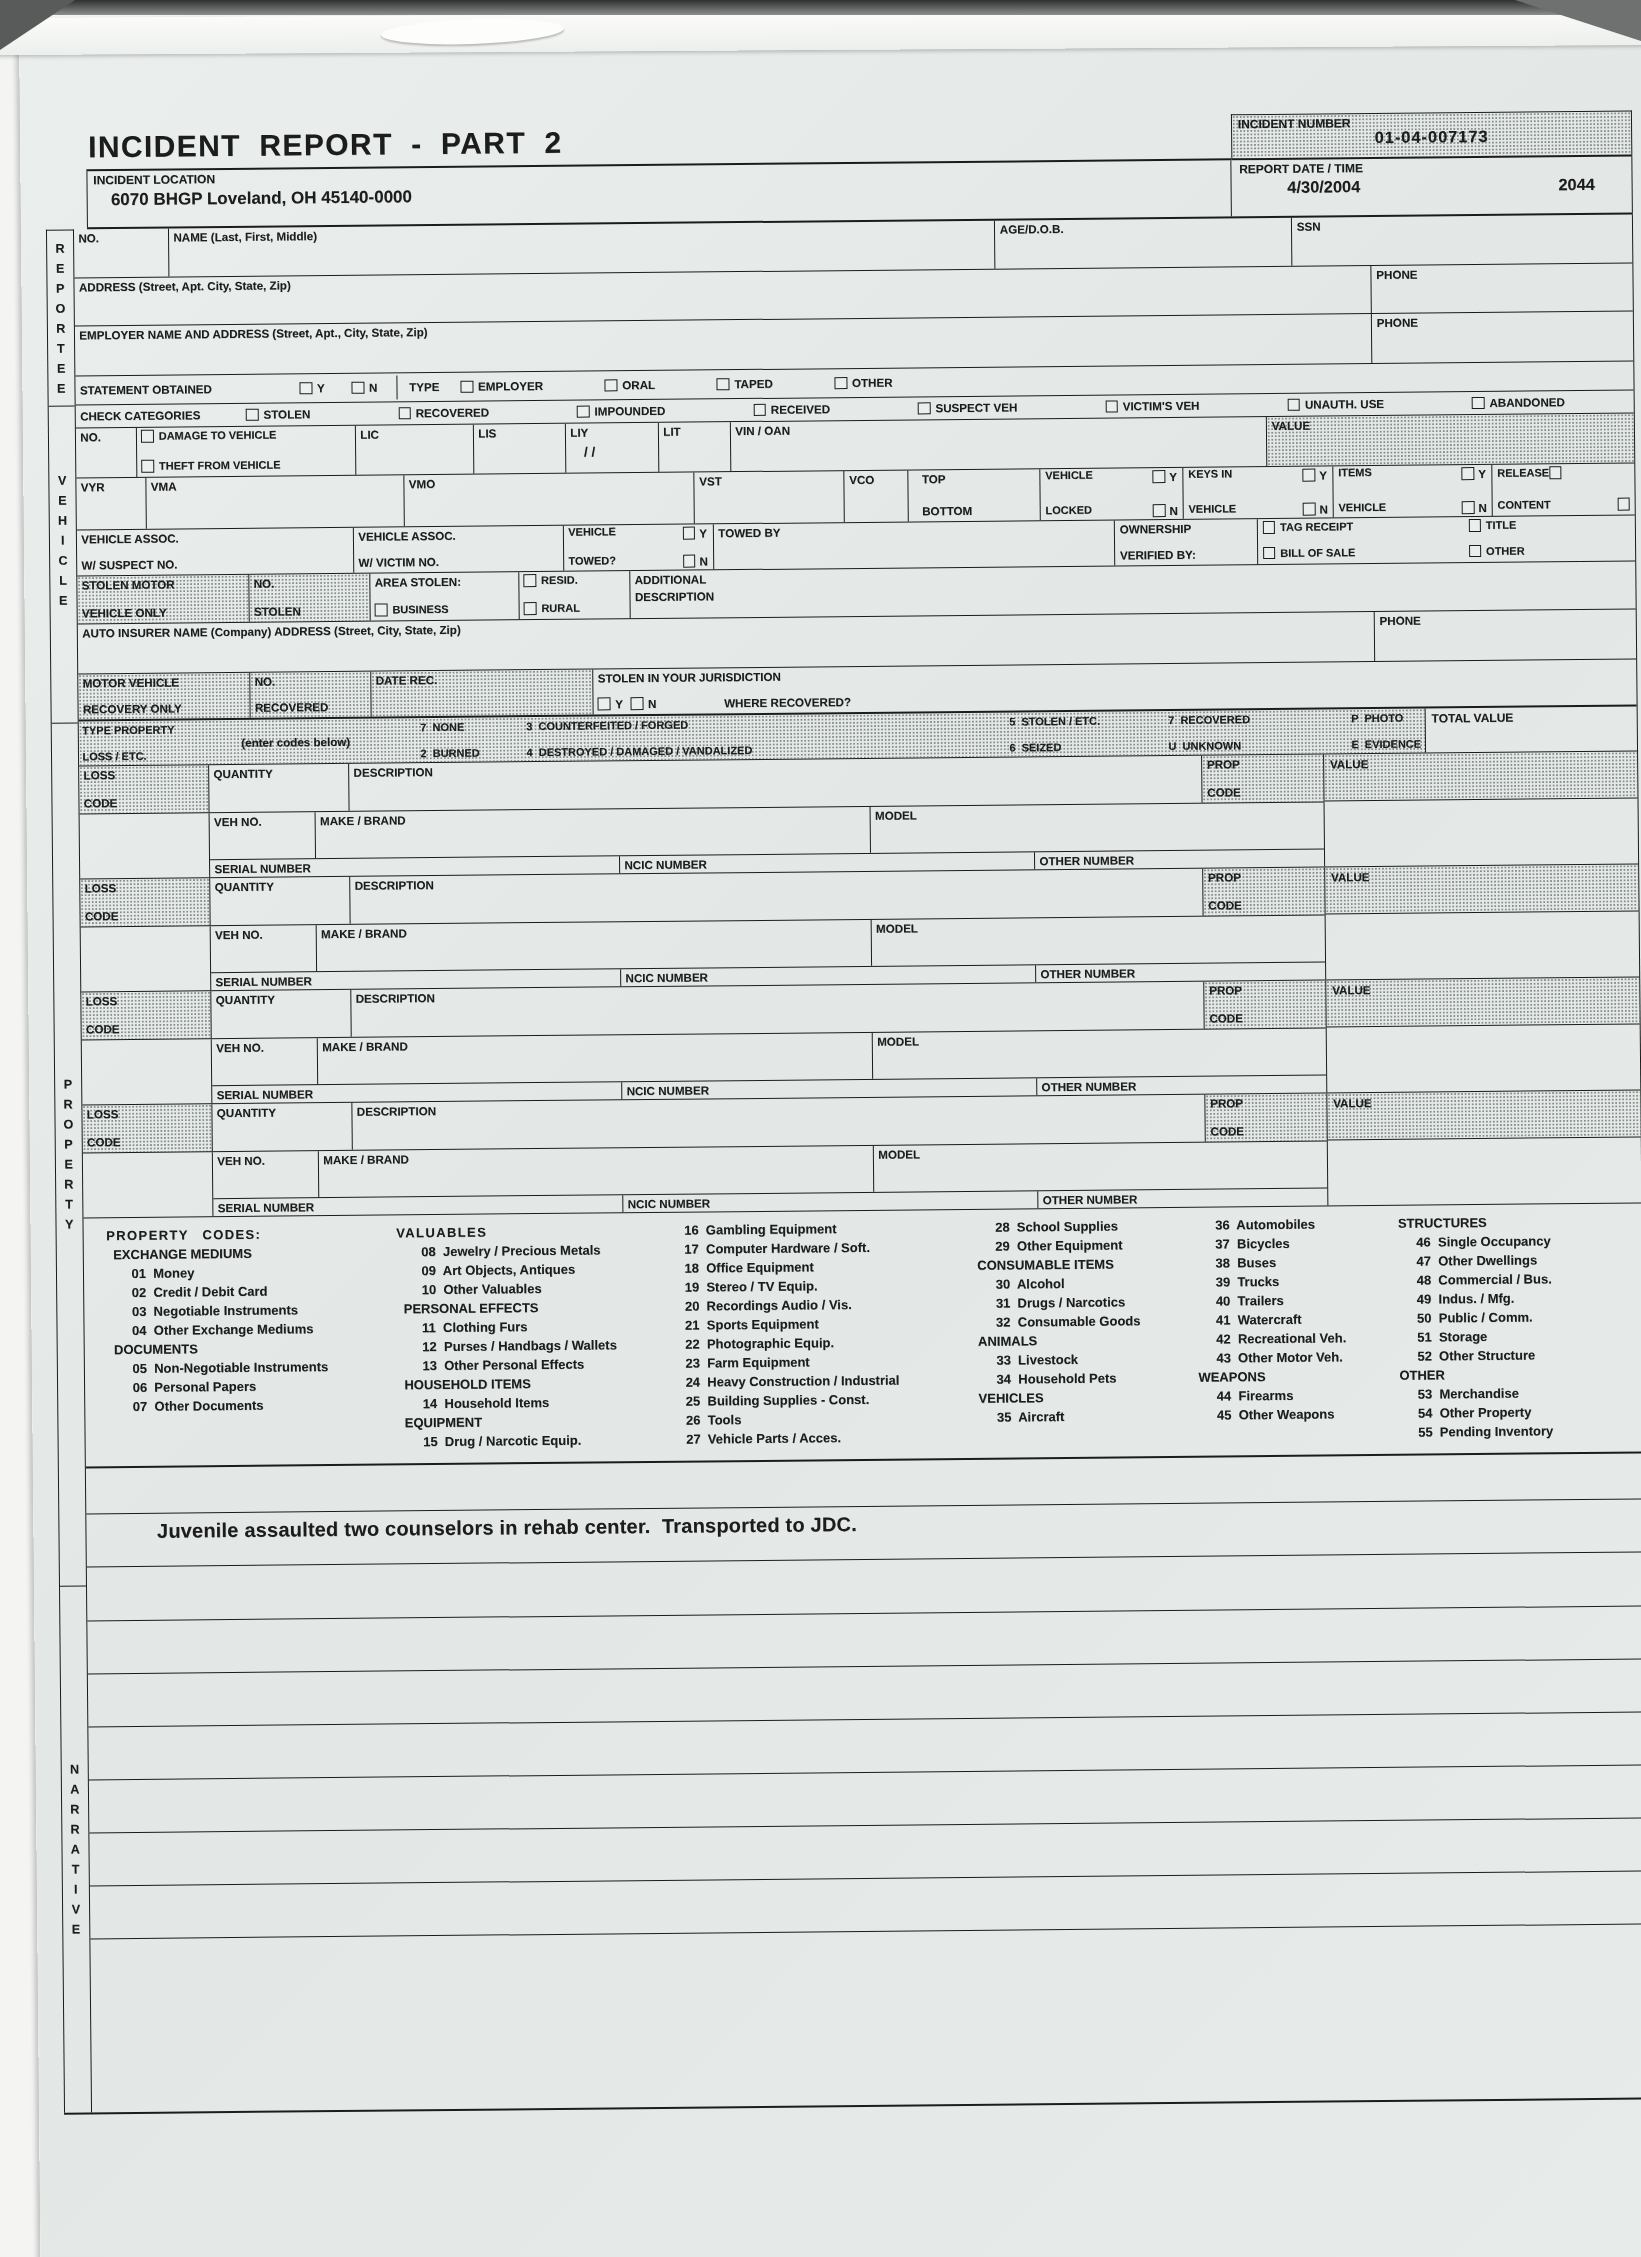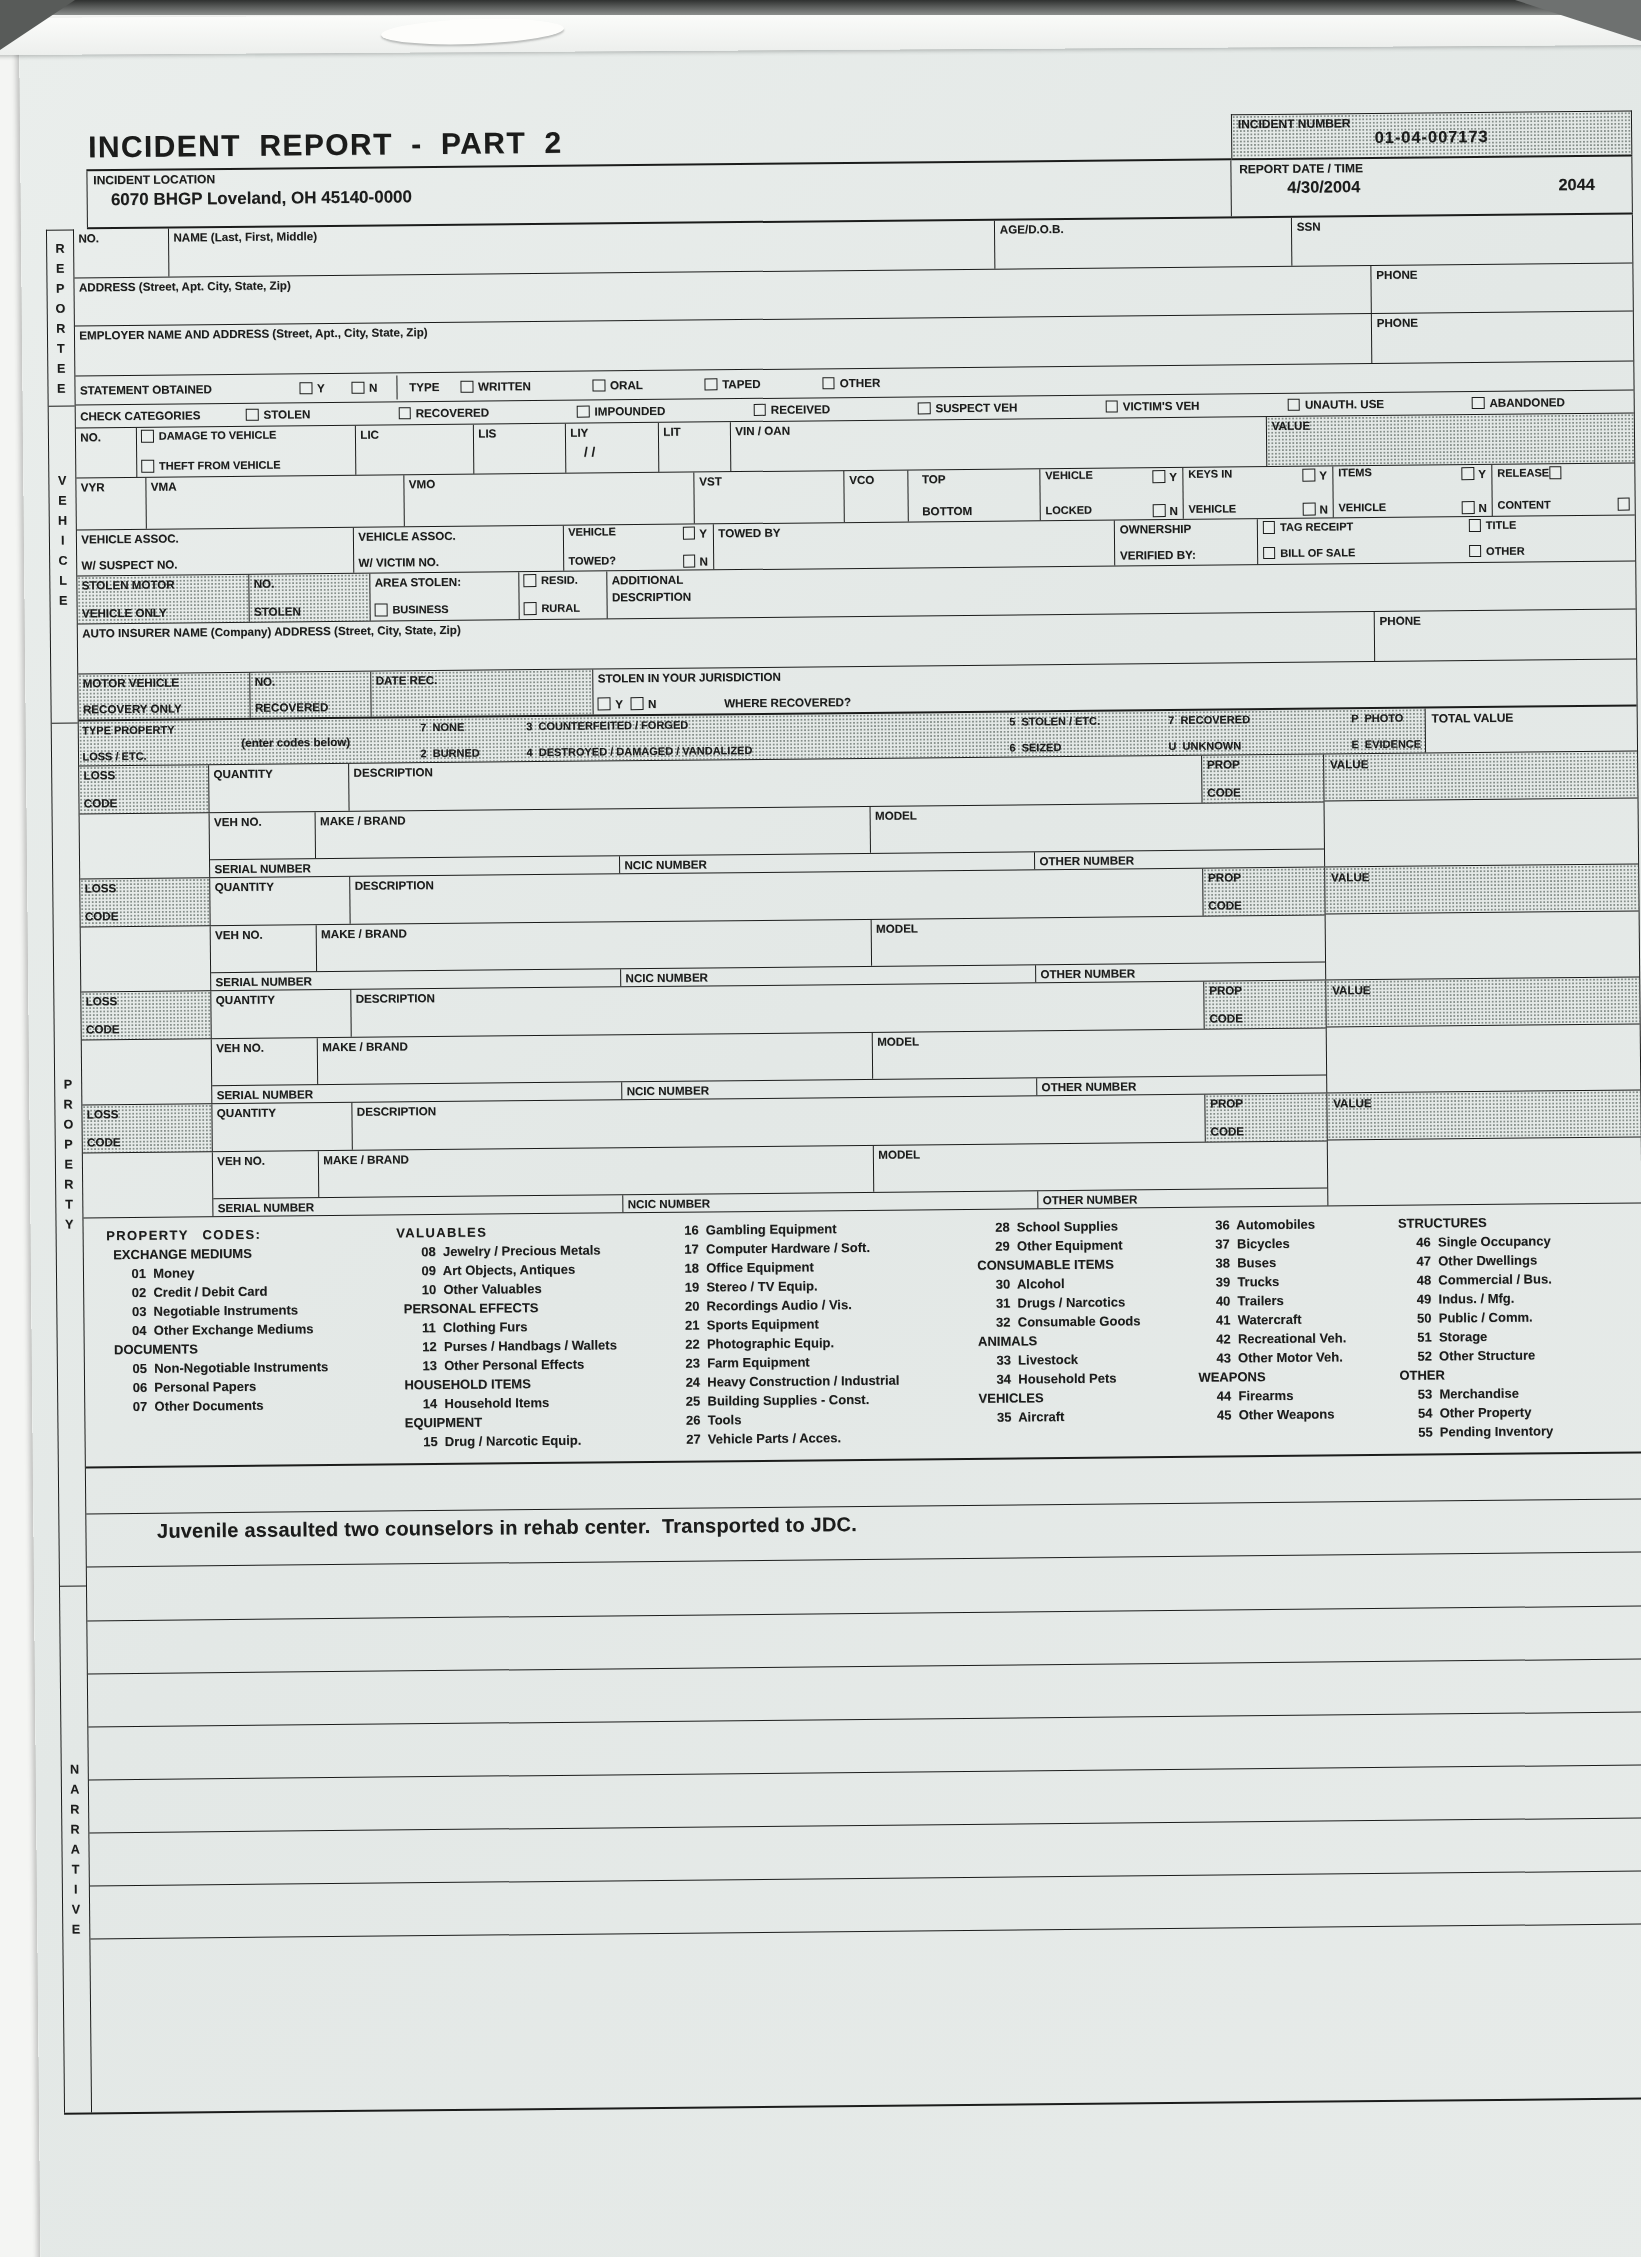--- a/index.html
+++ b/index.html
@@ -197,21 +197,21 @@
                   <span>Y</span>
                 </span>
               <span class="cbitem" style="margin-left:21px">
                   <span class="cb"></span>
                   <span>N</span>
                 </span>
               <span class="vdiv" style="margin-left:13.5px"></span>
               <span style="margin-left:5.8px">TYPE</span>
               <span class="cbitem" style="margin-left:15.4px">
                   <span class="cb"></span>
-                  <span>WRITTEN</span>
+                  <span>EMPLOYER</span>
                 </span>
               <span class="cbitem" style="margin-left:56px">
                   <span class="cb"></span>
                   <span>ORAL</span>
                 </span>
               <span class="cbitem" style="margin-left:56px">
                   <span class="cb"></span>
                   <span>TAPED</span>
                 </span>
               <span class="cbitem" style="margin-left:56px">
@@ -413,21 +413,21 @@
               <div>NO.</div>
                 <div>STOLEN</div>
             </div>
             <div class="c l2" style="width:149px">
               <div>AREA STOLEN:</div>
               <span class="cbitem s11">
                   <span class="cb"></span>
                   <span>BUSINESS</span>
                 </span>
             </div>
-            <div class="c l2 s11" style="width:88px">
+            <div class="c l2 s11" style="width:111px">
               <span class="cbitem">
                   <span class="cb"></span>
                   <span>RESID.</span>
                 </span>
               <span class="cbitem">
                   <span class="cb"></span>
                   <span>RURAL</span>
                 </span>
             </div>
             <div class="c last fx l2" style="justify-content:flex-start;gap:3.9px">

